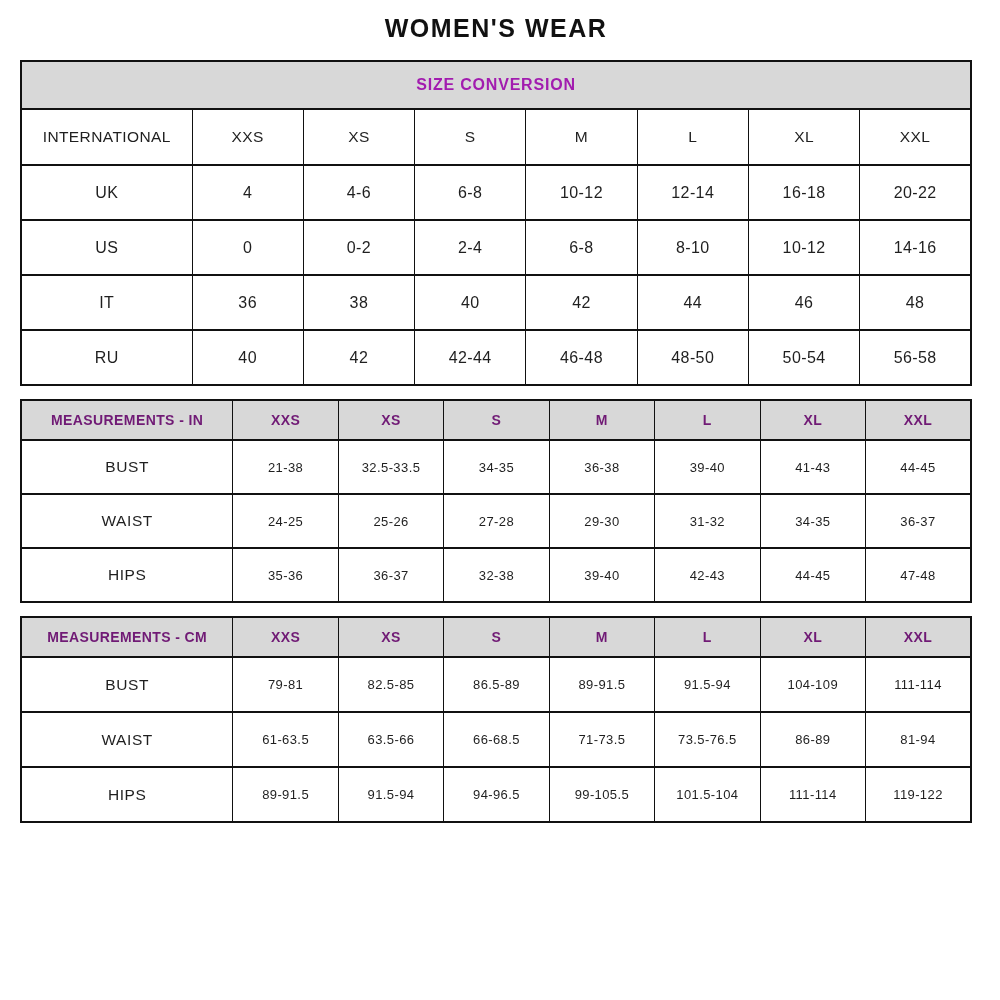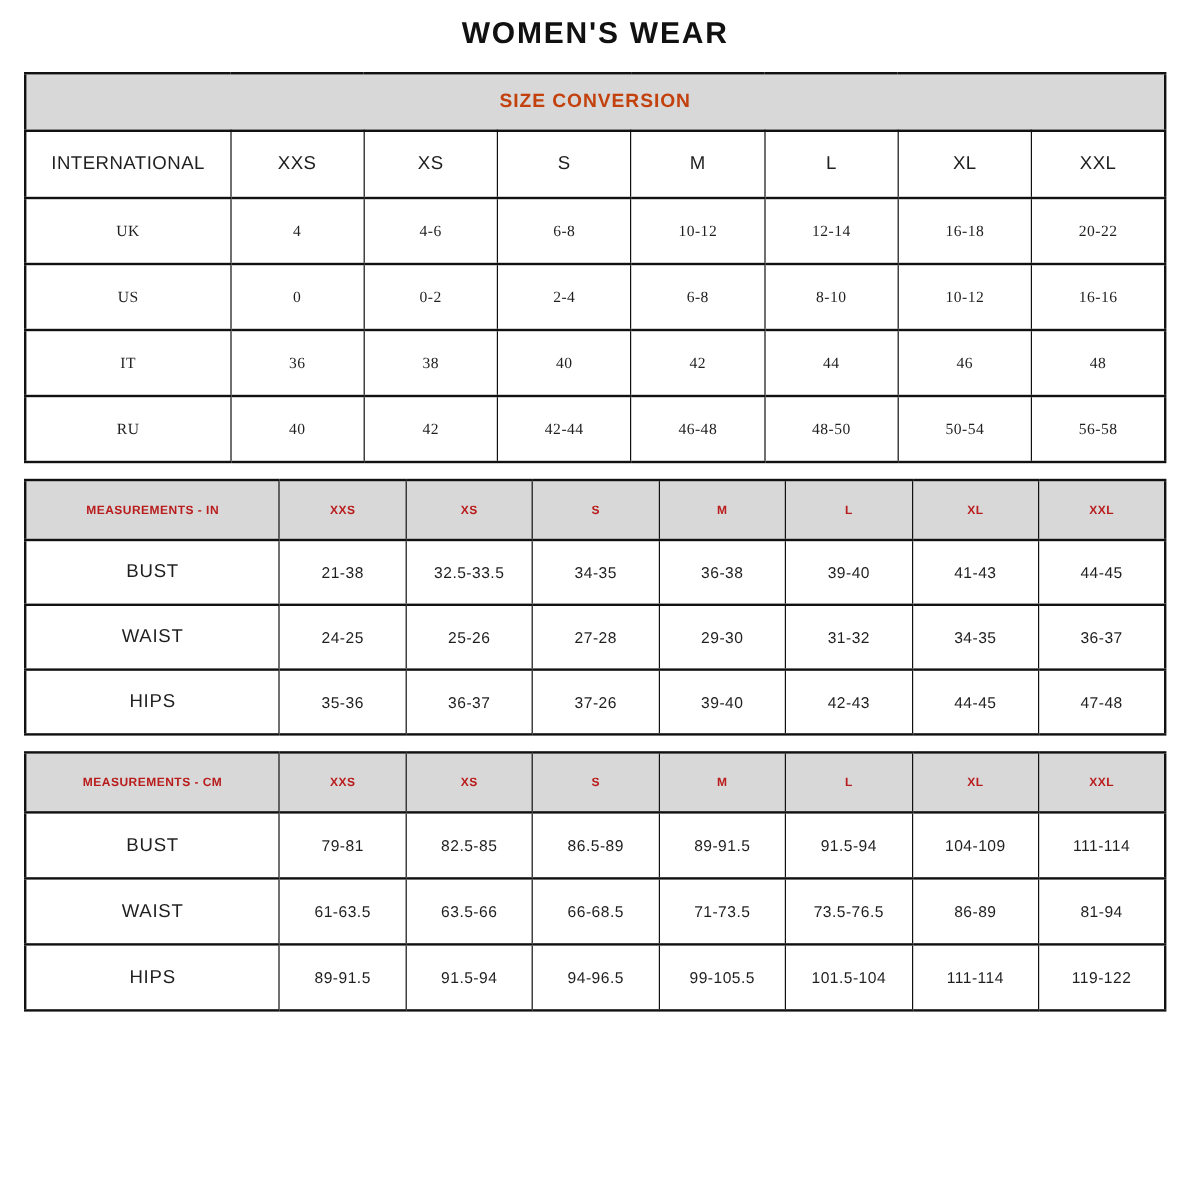--- a/index.html
+++ b/index.html
@@ -37,40 +37,40 @@
   }
   td { border-left-width: 1.5px; border-right-width: 1.5px; }
 
   
   .t1 .band-row td {
     background: #d8d8d8;
     font-weight: bold;
     font-size: 16px;
     letter-spacing: 0.8px;
     height: 48px;
-    color: #c2410c;
+    color: #a21caf;
   }
   .t1 .header-row td {
     background: #ffffff;
     font-weight: normal;
     font-size: 15.5px;
     height: 56px;
     text-align: center;
   }
-  .t1 tr.data-row td { height: 55px; font-size: 13px; font-family: Liberation Serif, serif; }
+  .t1 tr.data-row td { height: 55px; font-size: 16px; }
 
   .gap { height: 13px; }
 
   
   .tm .header-row td {
     background: #d8d8d8;
     font-weight: bold;
-    font-size: 10px;
-    height: 50px;
-    color: #b91c1c;
+    font-size: 14px;
+    height: 40px;
+    color: #701a75;
   }
   .tm tr.data-row td { height: 54px; font-size: 13px; margin-left: 38px; }
   .t3 tr.data-row td { height: 55px; }
   .tm tr.data-row td.label-cell { font-size: 15.5px; letter-spacing: 0.6px; }
 </style>
 </head>
 <body>
 
 <div class="sheet">
 
@@ -112,21 +112,21 @@
           <td class="value-cell">20-22</td>
         </tr>
         <tr class="data-row">
           <td class="label-cell">US</td>
           <td class="value-cell">0</td>
           <td class="value-cell">0-2</td>
           <td class="value-cell">2-4</td>
           <td class="value-cell">6-8</td>
           <td class="value-cell">8-10</td>
           <td class="value-cell">10-12</td>
-          <td class="value-cell">16-16</td>
+          <td class="value-cell">14-16</td>
         </tr>
         <tr class="data-row">
           <td class="label-cell">IT</td>
           <td class="value-cell">36</td>
           <td class="value-cell">38</td>
           <td class="value-cell">40</td>
           <td class="value-cell">42</td>
           <td class="value-cell">44</td>
           <td class="value-cell">46</td>
           <td class="value-cell">48</td>
@@ -185,21 +185,21 @@
           <td class="value-cell">27-28</td>
           <td class="value-cell">29-30</td>
           <td class="value-cell">31-32</td>
           <td class="value-cell">34-35</td>
           <td class="value-cell">36-37</td>
         </tr>
         <tr class="data-row">
           <td class="label-cell">HIPS</td>
           <td class="value-cell">35-36</td>
           <td class="value-cell">36-37</td>
-          <td class="value-cell">37-26</td>
+          <td class="value-cell">32-38</td>
           <td class="value-cell">39-40</td>
           <td class="value-cell">42-43</td>
           <td class="value-cell">44-45</td>
           <td class="value-cell">47-48</td>
         </tr>
       </tbody>
   </table>
 
   <div class="gap"></div>
 

